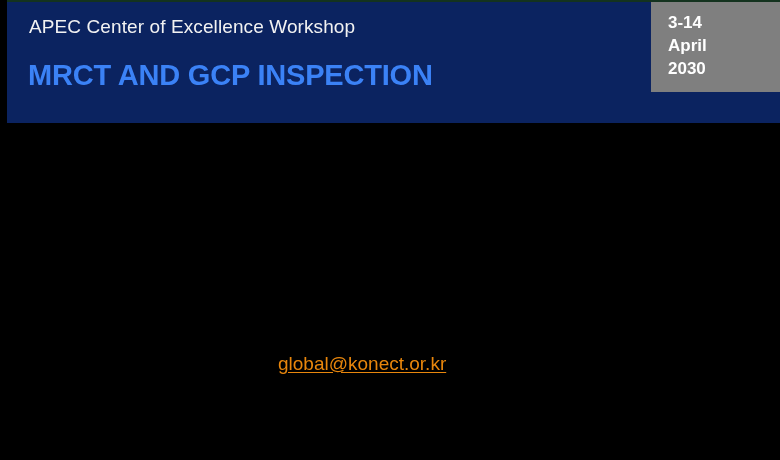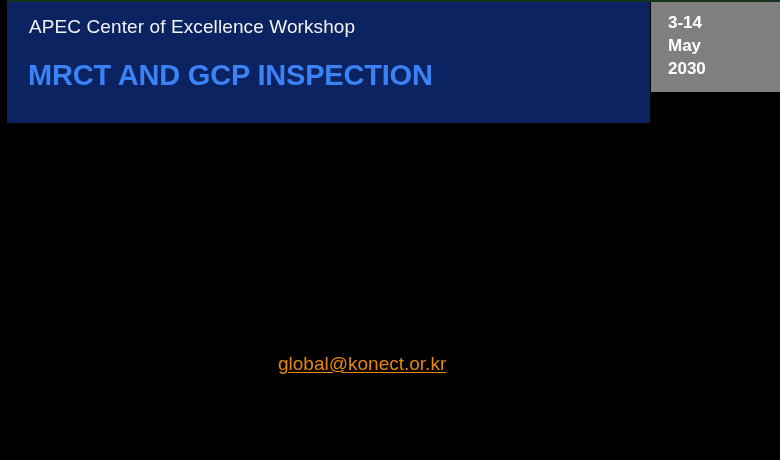--- a/index.html
+++ b/index.html
@@ -17,21 +17,21 @@
     height: 460px;
     background: #000000;
     overflow: hidden;
   }
 
   
   .header-banner {
     position: absolute;
     left: 7px;
     top: 2px;
-    width: 643px;
+    width: 773px;
     height: 121px;
     background: #0B2360;
   }
 
   .header-topline {
     position: absolute;
     left: 7px;
     top: 0px;
     width: 773px;
     height: 2px;
@@ -129,21 +129,21 @@
   <div class="header-banner">
 
     <div class="header-subtitle">APEC Center of Excellence Workshop</div>
 
     <div class="header-title">MRCT AND GCP INSPECTION</div>
 
   </div>
 
   <div class="date-badge">
     <span class="date-line">3-14</span>
-    <span class="date-line">May</span>
+    <span class="date-line">April</span>
     <span class="date-line">2030</span>
   </div>
 
   <div class="body-area"></div>
 
   <div class="contact-row">
     <a class="email-link first">global@konect.or.kr</a>
   </div>
 
 </div>

